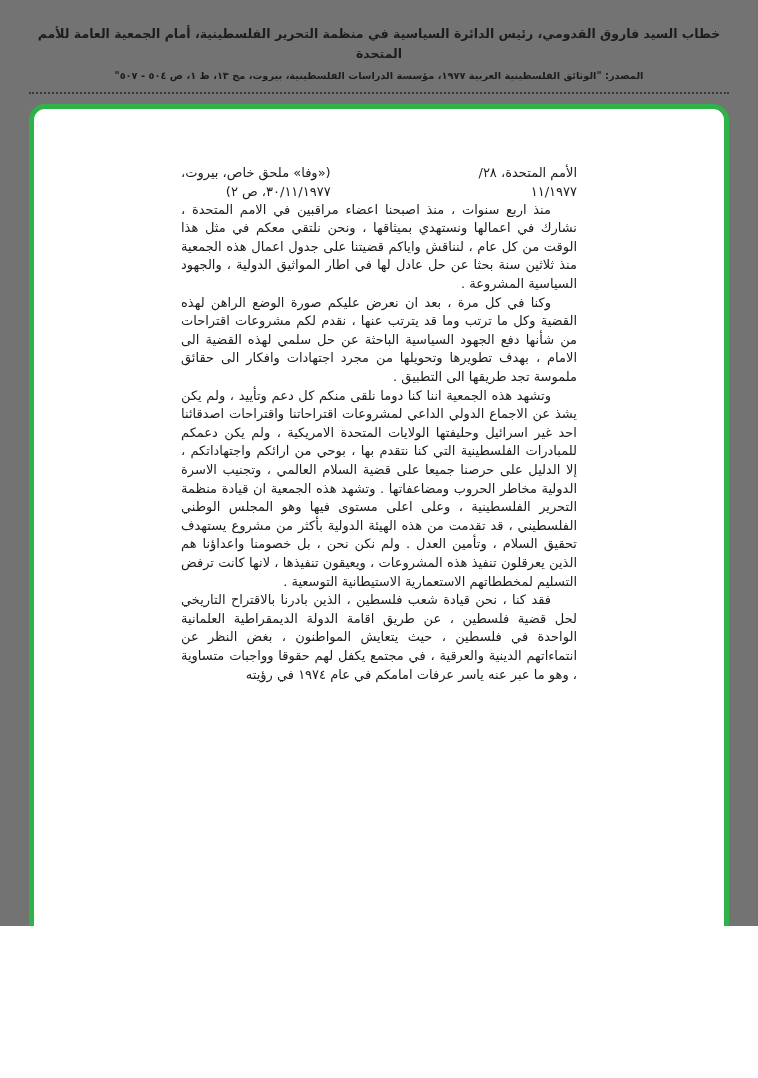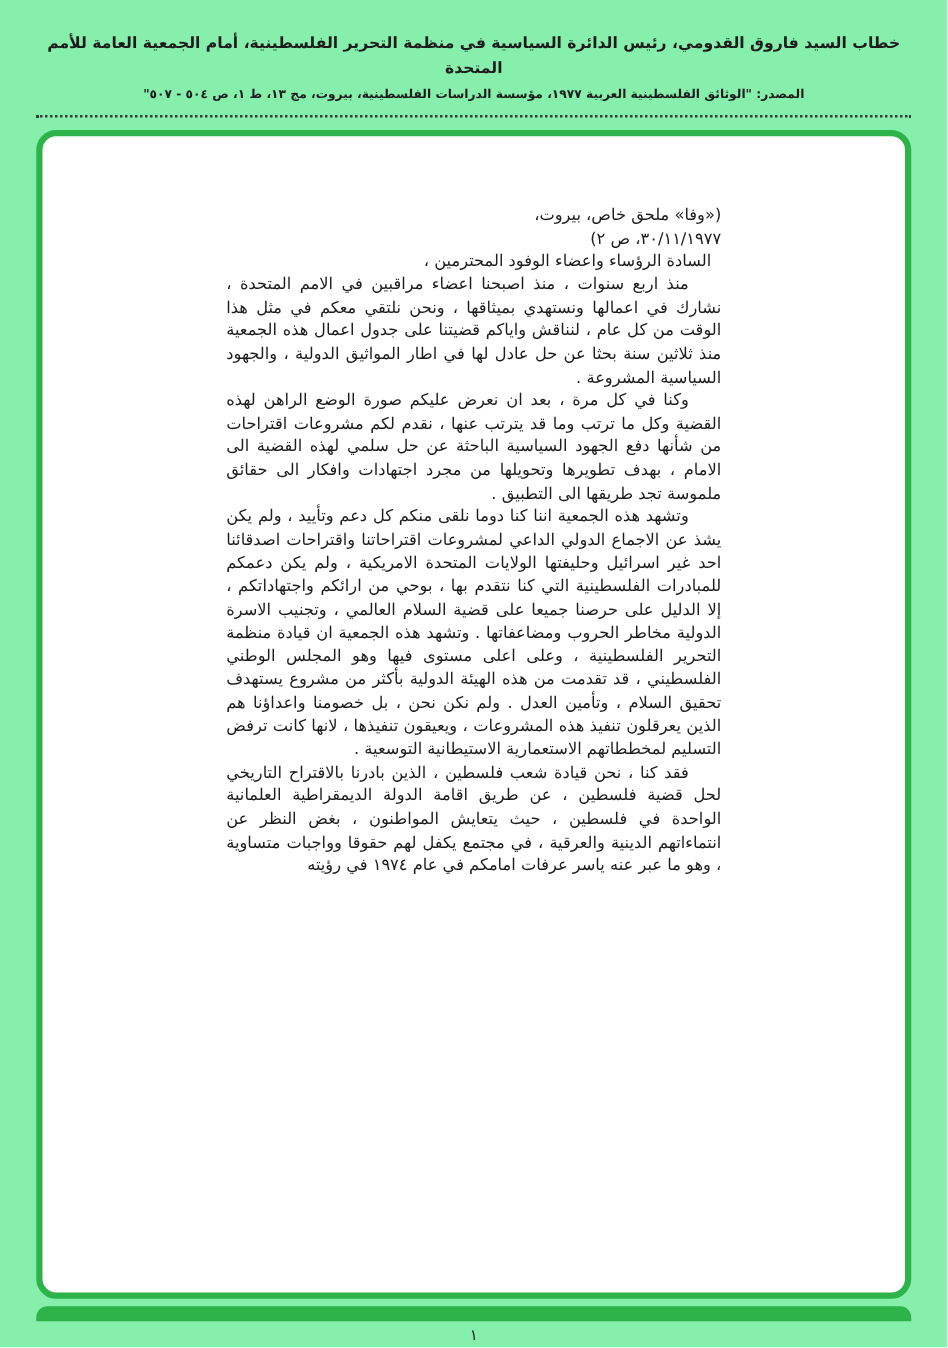--- a/index.html
+++ b/index.html
@@ -5,22 +5,22 @@
   * { margin: 0; padding: 0; box-sizing: border-box; }
   html, body { background: #ffffff; }
   body {
     width: 758px; height: 1078px;
     font-family: "DejaVu Sans", sans-serif;
     color: #1c1c1c;
     overflow: hidden;
   }
   .page {
     position: relative;
-    width: 758px; height: 1078px;
-    background: #86efac;
+    width: 758px; height: 926px;
+    background: #737373;
     direction: rtl;
     overflow: hidden;
   }
   .hdr-title {
     width: 706px;
     margin: 24px auto 0;
     text-align: center;
     font-weight: bold;
     font-size: 12.5px;
     line-height: 1.6;
@@ -97,27 +97,30 @@
   <div class="hdr-source">المصدر:  "الوثائق الفلسطينية العربية ١٩٧٧، مؤسسة الدراسات الفلسطينية، بيروت، مج ١٣، ط ١، ص ٥٠٤ - ٥٠٧"</div>
 
   <div class="hdr-sep"></div>
 
   <section class="frame">
     <div class="content">
 
 
       <div class="refrow">
         <div class="ref-col">
+          <div>الأمم المتحدة، ٢٨/</div>
+          <div>١١/١٩٧٧</div>
+        </div>
+        <div class="ref-col">
           <div>(«وفا» ملحق خاص، بيروت،</div>
           <div>٣٠/١١/١٩٧٧، ص ٢)</div>
         </div>
       </div>
 
 
-      <p class="sal2">السادة الرؤساء واعضاء الوفود المحترمين ،</p>
 
       <p class="para">منذ اربع سنوات ، منذ اصبحنا اعضاء مراقبين في الامم المتحدة ، نشارك في اعمالها ونستهدي بميثاقها ، ونحن نلتقي معكم في مثل هذا الوقت من كل عام ، لنناقش واياكم قضيتنا على جدول اعمال هذه الجمعية منذ ثلاثين سنة بحثا عن حل عادل لها في اطار المواثيق الدولية ، والجهود السياسية المشروعة .</p>
 
       <p class="para">وكنا في كل مرة ، بعد ان نعرض عليكم صورة الوضع الراهن لهذه القضية وكل ما ترتب وما قد يترتب عنها ، نقدم لكم مشروعات اقتراحات من شأنها دفع الجهود السياسية الباحثة عن حل سلمي لهذه القضية الى الامام ، بهدف تطويرها وتحويلها من مجرد اجتهادات وافكار الى حقائق ملموسة تجد طريقها الى التطبيق .</p>
 
       <p class="para">وتشهد هذه الجمعية اننا كنا دوما نلقى منكم كل دعم وتأييد ، ولم يكن يشذ عن الاجماع الدولي الداعي لمشروعات اقتراحاتنا واقتراحات اصدقائنا احد غير اسرائيل وحليفتها الولايات المتحدة الامريكية ، ولم يكن دعمكم للمبادرات الفلسطينية التي كنا نتقدم بها ، بوحي من ارائكم واجتهاداتكم ، إلا الدليل على حرصنا جميعا على قضية السلام العالمي ، وتجنيب الاسرة الدولية مخاطر الحروب ومضاعفاتها . وتشهد هذه الجمعية ان قيادة منظمة التحرير الفلسطينية ، وعلى اعلى مستوى فيها وهو المجلس الوطني الفلسطيني ، قد تقدمت من هذه الهيئة الدولية بأكثر من مشروع يستهدف تحقيق السلام ، وتأمين العدل . ولم نكن نحن ، بل خصومنا واعداؤنا هم الذين يعرقلون تنفيذ هذه المشروعات ، ويعيقون تنفيذها ، لانها كانت ترفض التسليم لمخططاتهم الاستعمارية الاستيطانية التوسعية .</p>
 
       <p class="para">فقد كنا ، نحن قيادة شعب فلسطين ، الذين بادرنا بالاقتراح التاريخي لحل قضية فلسطين ، عن طريق اقامة الدولة الديمقراطية العلمانية الواحدة في فلسطين ، حيث يتعايش المواطنون ، بغض النظر عن انتماءاتهم الدينية والعرقية ، في مجتمع يكفل لهم حقوقا وواجبات متساوية ، وهو ما عبر عنه ياسر عرفات امامكم في عام ١٩٧٤ في رؤيته</p>
 
     </div>

